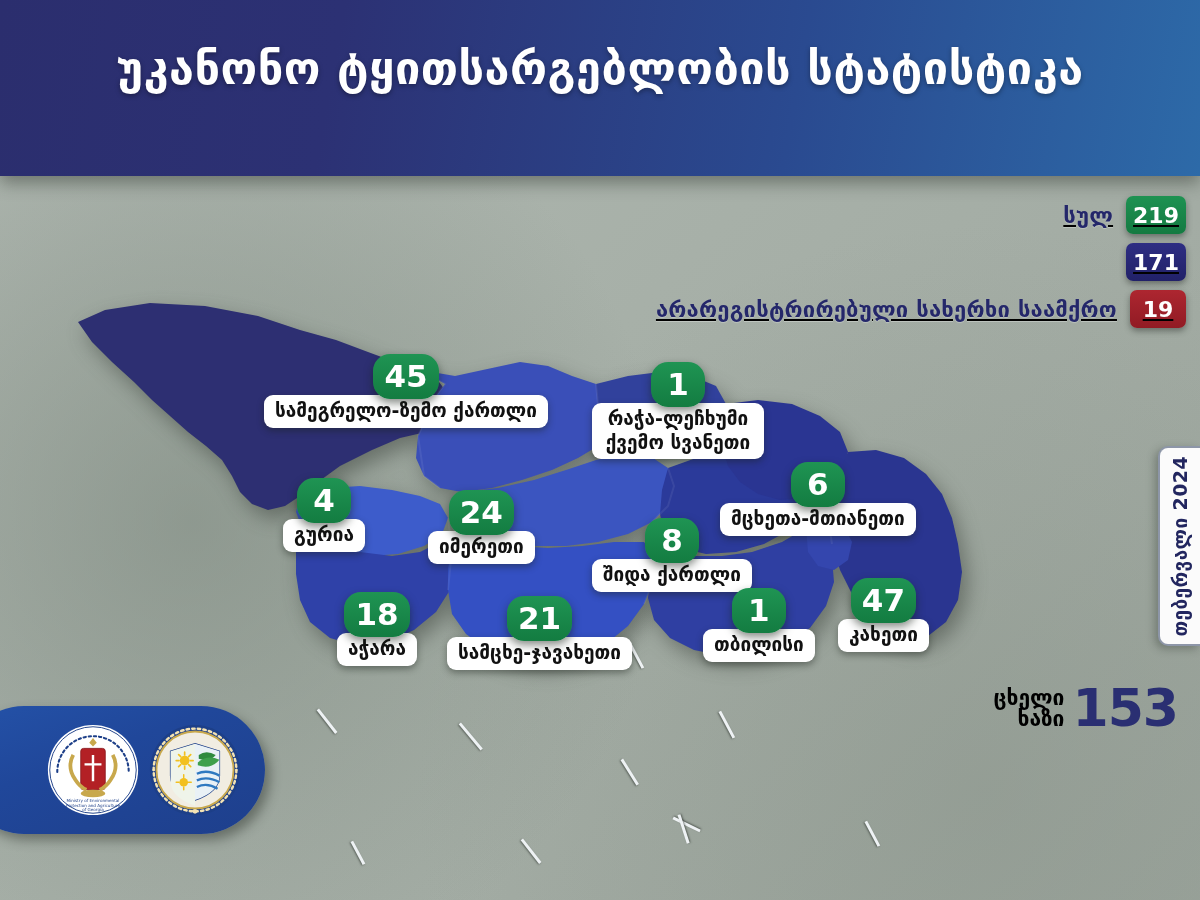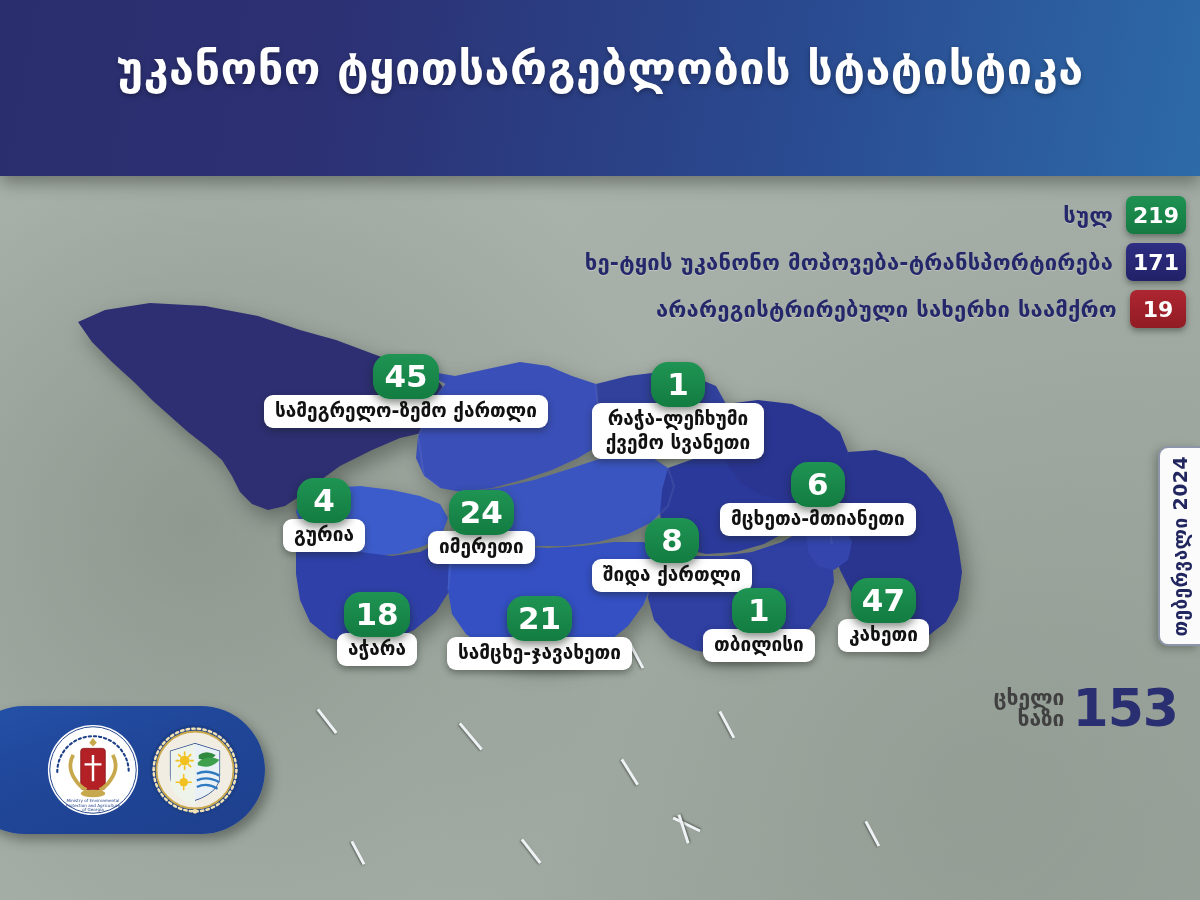--- a/index.html
+++ b/index.html
@@ -41,20 +41,21 @@
 
   
   .legend{
     position:absolute;right:14px;top:196px;width:720px;
     z-index:6;
   }
   .legend-row{
     display:flex;align-items:center;justify-content:flex-end;
     margin-bottom:9px;
     gap:13px;
+    text-decoration:underline;
   }
   .legend-label{
     color:#24276a;
     font-size:22px;
     font-weight:700;
     letter-spacing:.2px;
     text-align:right;
     white-space:nowrap;
     text-shadow:0 1px 1px rgba(255,255,255,.28);
   }
@@ -148,21 +149,21 @@
   .logo-1{left:86px;}
   .logo-2{left:188px;}
 
   
   .hotline{
     position:absolute;right:22px;bottom:48px;
     display:flex;align-items:center;gap:8px;
     z-index:8;
   }
   .hotline-words{
-    color:#404040;font-size:21px;font-weight:700;
+    color:#000000;font-size:21px;font-weight:700;
     line-height:1.02;text-align:right;
     display:flex;flex-direction:column;
   }
   .hotline-num{
     color:#2a2f72;font-size:52px;font-weight:700;line-height:.92;
     letter-spacing:-1px;
   }
 </style>
 </head>
 <body>
@@ -174,21 +175,20 @@
   <div class="header">
     <div class="header-title">უკანონო ტყითსარგებლობის სტატისტიკა</div>
   </div>
 
   <div class="legend">
     <div class="legend-row">
       <div class="legend-label">სულ</div>
       <div class="legend-chip chip-green">219</div>
     </div>
     <div class="legend-row">
-      <div class="legend-label">ხე-ტყის უკანონო  მოპოვება-ტრანსპორტირება</div>
       <div class="legend-chip chip-navy">171</div>
     </div>
     <div class="legend-row">
       <div class="legend-label">არარეგისტრირებული სახერხი საამქრო</div>
       <div class="legend-chip chip-red">19</div>
     </div>
   </div>
 
   <div class="map-wrap">
     <svg class="map-svg" viewBox="0 0 1200 640">

